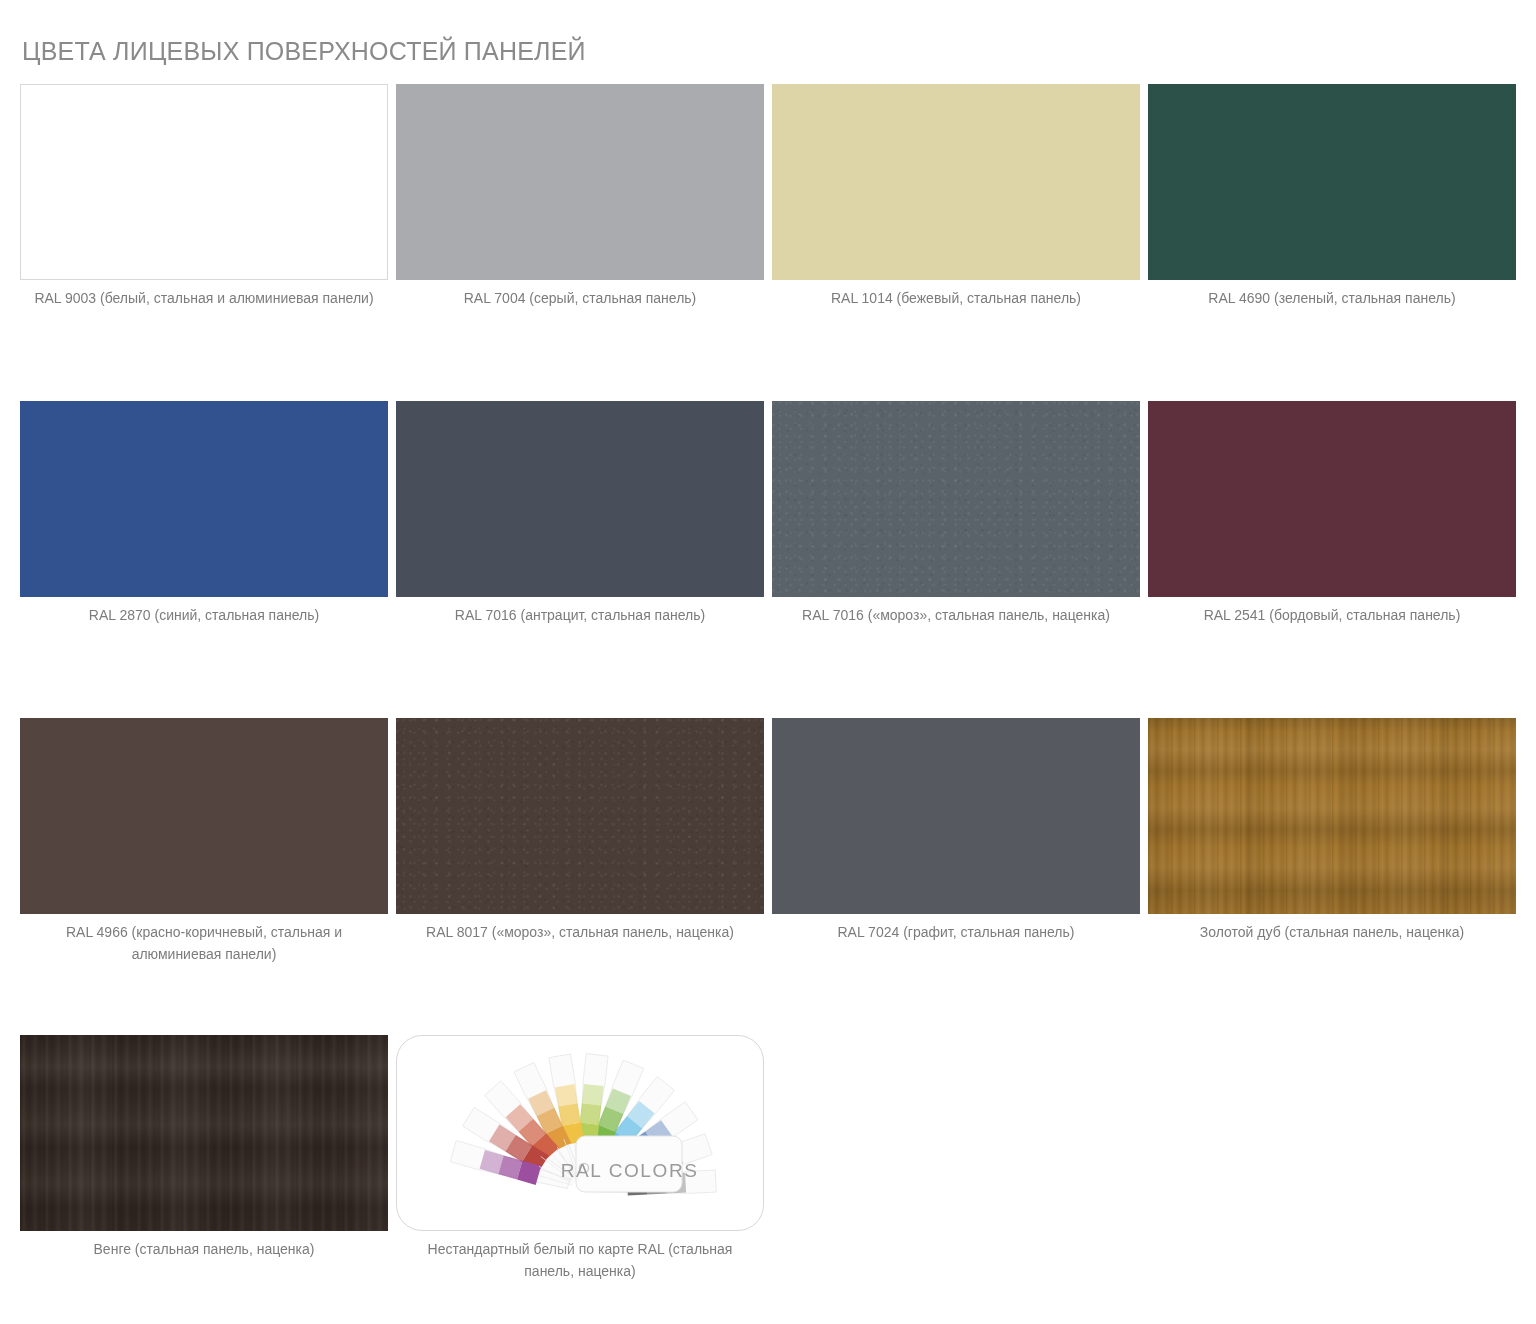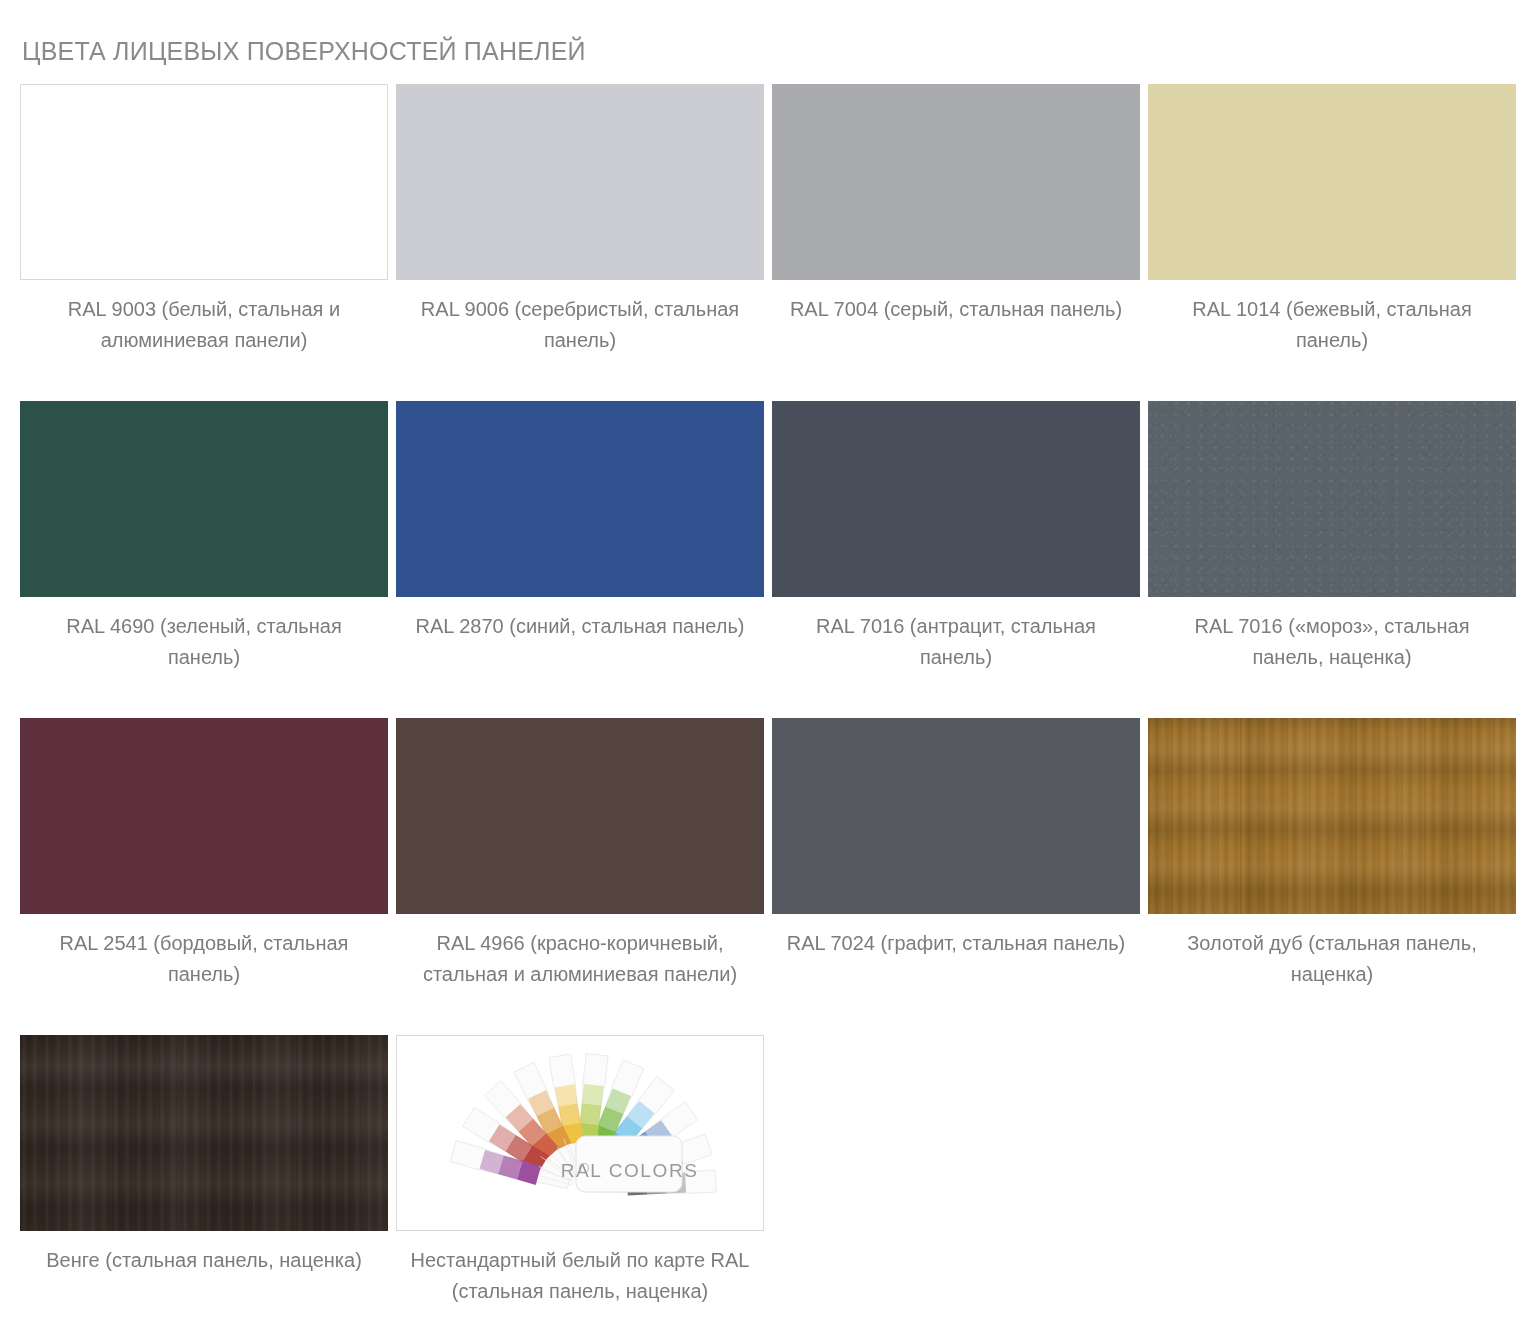--- a/index.html
+++ b/index.html
@@ -47,24 +47,24 @@
     width: 100%;
     height: 196px;
     box-sizing: border-box;
     position: relative;
     overflow: hidden;
   }
   .swatch.bordered {
     border: 1px solid #d8d8d8;
   }
   .caption {
-    margin-top: 14px;
+    margin-top: 8px;
     width: 94%;
     text-align: center;
-    font-size: 20px;
+    font-size: 14px;
     line-height: 1.55;
     color: #7c7c7c;
     font-family: "Liberation Sans", "DejaVu Sans", sans-serif;
   }
 
   
   .tex-frost::after {
     content: "";
     position: absolute;
     inset: 0;
@@ -129,24 +129,20 @@
 
   <h1 class="page-title">ЦВЕТА ЛИЦЕВЫХ ПОВЕРХНОСТЕЙ ПАНЕЛЕЙ</h1>
 
   <div class="grid">
 
     <div class="cell">
       <div class="swatch bordered" style="background-color: rgb(255, 255, 255);"></div>
       <div class="caption">RAL 9003 (белый, стальная и алюминиевая панели)</div>
     </div>
     <div class="cell">
-      <div class="swatch" style="background-color: rgb(204, 205, 210);"></div>
-      <div class="caption">RAL 9006 (серебристый, стальная панель)</div>
-    </div>
-    <div class="cell">
       <div class="swatch" style="background-color: rgb(170, 171, 175);"></div>
       <div class="caption">RAL 7004 (серый, стальная панель)</div>
     </div>
     <div class="cell">
       <div class="swatch" style="background-color: rgb(221, 213, 168);"></div>
       <div class="caption">RAL 1014 (бежевый, стальная панель)</div>
     </div>
 
     <div class="cell">
       <div class="swatch" style="background-color: rgb(43, 81, 73);"></div>
@@ -166,35 +162,39 @@
     </div>
 
     <div class="cell">
       <div class="swatch" style="background-color: rgb(94, 47, 60);"></div>
       <div class="caption">RAL 2541 (бордовый, стальная панель)</div>
     </div>
     <div class="cell">
       <div class="swatch" style="background-color: rgb(84, 68, 63);"></div>
       <div class="caption">RAL 4966 (красно-коричневый, стальная и алюминиевая панели)</div>
     </div>
+    <div class="cell">
+      <div class="swatch tex-frost" style="background-color: rgb(74, 60, 54);"></div>
+      <div class="caption">RAL 8017 («мороз», стальная панель, наценка)</div>
+    </div>
 
     <div class="cell">
       <div class="swatch" style="background-color: rgb(86, 89, 96);"></div>
       <div class="caption">RAL 7024 (графит, стальная панель)</div>
     </div>
     <div class="cell">
       <div class="swatch tex-wood" style="background-color: rgb(163, 117, 44);"></div>
       <div class="caption">Золотой дуб (стальная панель, наценка)</div>
     </div>
     <div class="cell">
       <div class="swatch tex-wood" style="background-color: rgb(53, 42, 36);"></div>
       <div class="caption">Венге (стальная панель, наценка)</div>
     </div>
     <div class="cell">
-      <div class="swatch bordered" style="background-color: rgb(255, 255, 255);">
+      <div class="swatch bordered" style="background-color: rgb(255, 255, 255); border-radius: 26px;">
         <div class="fan-wrap">
           <svg class="fan-svg" width="300" height="170" viewBox="0 0 300 170" aria-hidden="true">
             <g id="fan-blades">
                 <polygon points="166.2,143.8 260.4,145.3 286.4,144.0 285.2,122.0 259.3,123.4 165.7,134.8" fill="#fbfbfb" stroke="#e6e6e6" stroke-width="0.8" stroke-linejoin="round"></polygon>
                 <polygon points="197.8,147.4 217.2,146.4 216.2,126.8 196.8,127.8" fill="#6f6f6f" opacity="1"></polygon>
                 <polygon points="217.2,146.4 236.6,145.4 235.6,125.8 216.2,126.8" fill="#6f6f6f" opacity="0.72"></polygon>
                 <polygon points="236.6,145.4 256.1,144.4 255.0,124.8 235.6,125.8" fill="#6f6f6f" opacity="0.42"></polygon>
                 <polygon points="166.7,139.7 257.7,115.1 282.2,106.5 275.0,85.8 250.5,94.3 163.8,131.2" fill="#fbfbfb" stroke="#e6e6e6" stroke-width="0.8" stroke-linejoin="round"></polygon>
                 <polygon points="198.1,134.4 216.4,128.1 210.0,109.5 191.7,115.9" fill="#6f53a8" opacity="1"></polygon>
                 <polygon points="216.4,128.1 234.8,121.7 228.4,103.2 210.0,109.5" fill="#6f53a8" opacity="0.72"></polygon>

